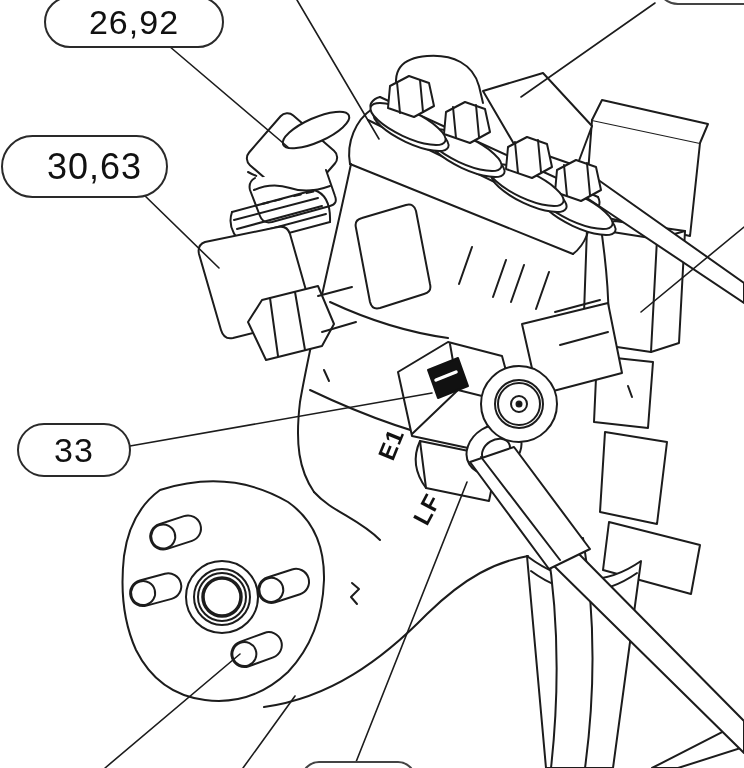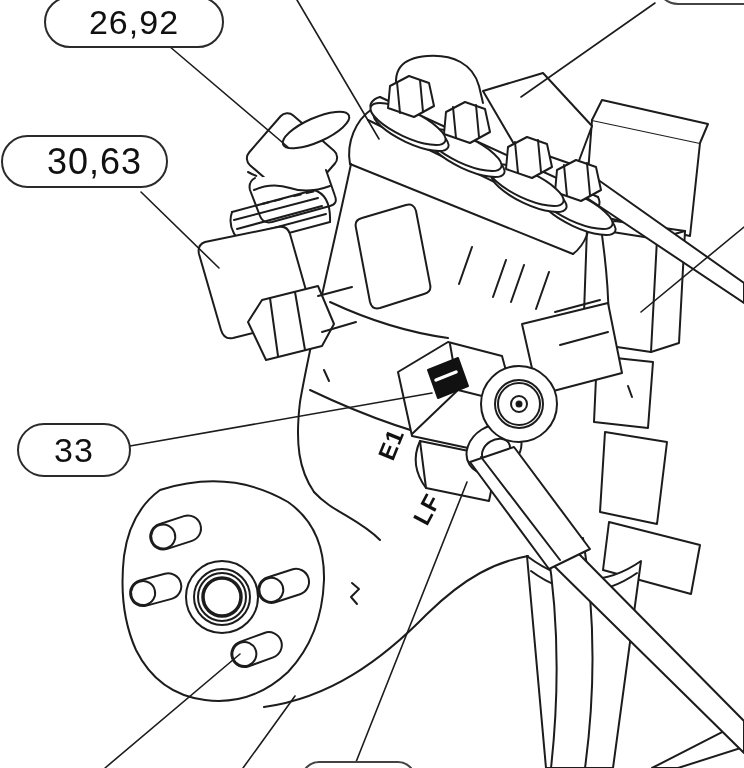--- a/index.html
+++ b/index.html
@@ -166,21 +166,21 @@
     <path d="M240,654 L105,768"></path>
     <path d="M295,696 L243,768"></path>
     <path d="M467,482 L356,762"></path>
   </g>
 </svg>
 
   <div class="callout" style="left:44px;top:-4px;width:180px;height:52px;border-radius:26px;">
     <span>26,92</span>
   </div>
 
-  <div class="callout" style="left:1px;top:135px;width:167px;height:53px;border-radius:32px;font-size:36px;padding-left:20px;">
+  <div class="callout" style="left:1px;top:135px;width:167px;height:63px;border-radius:32px;font-size:36px;padding-left:20px;">
     <span>30,63</span>
   </div>
 
   <div class="callout" style="left:17px;top:423px;width:114px;height:54px;border-radius:27px;align-items:center;">
     <span>33</span>
   </div>
 
   <div class="callout partial" style="left:656px;top:-40px;width:170px;height:45px;border-radius:22px;"></div>
 
   <div class="callout partial" style="left:301px;top:761px;width:115px;height:40px;border-radius:18px;"></div>

